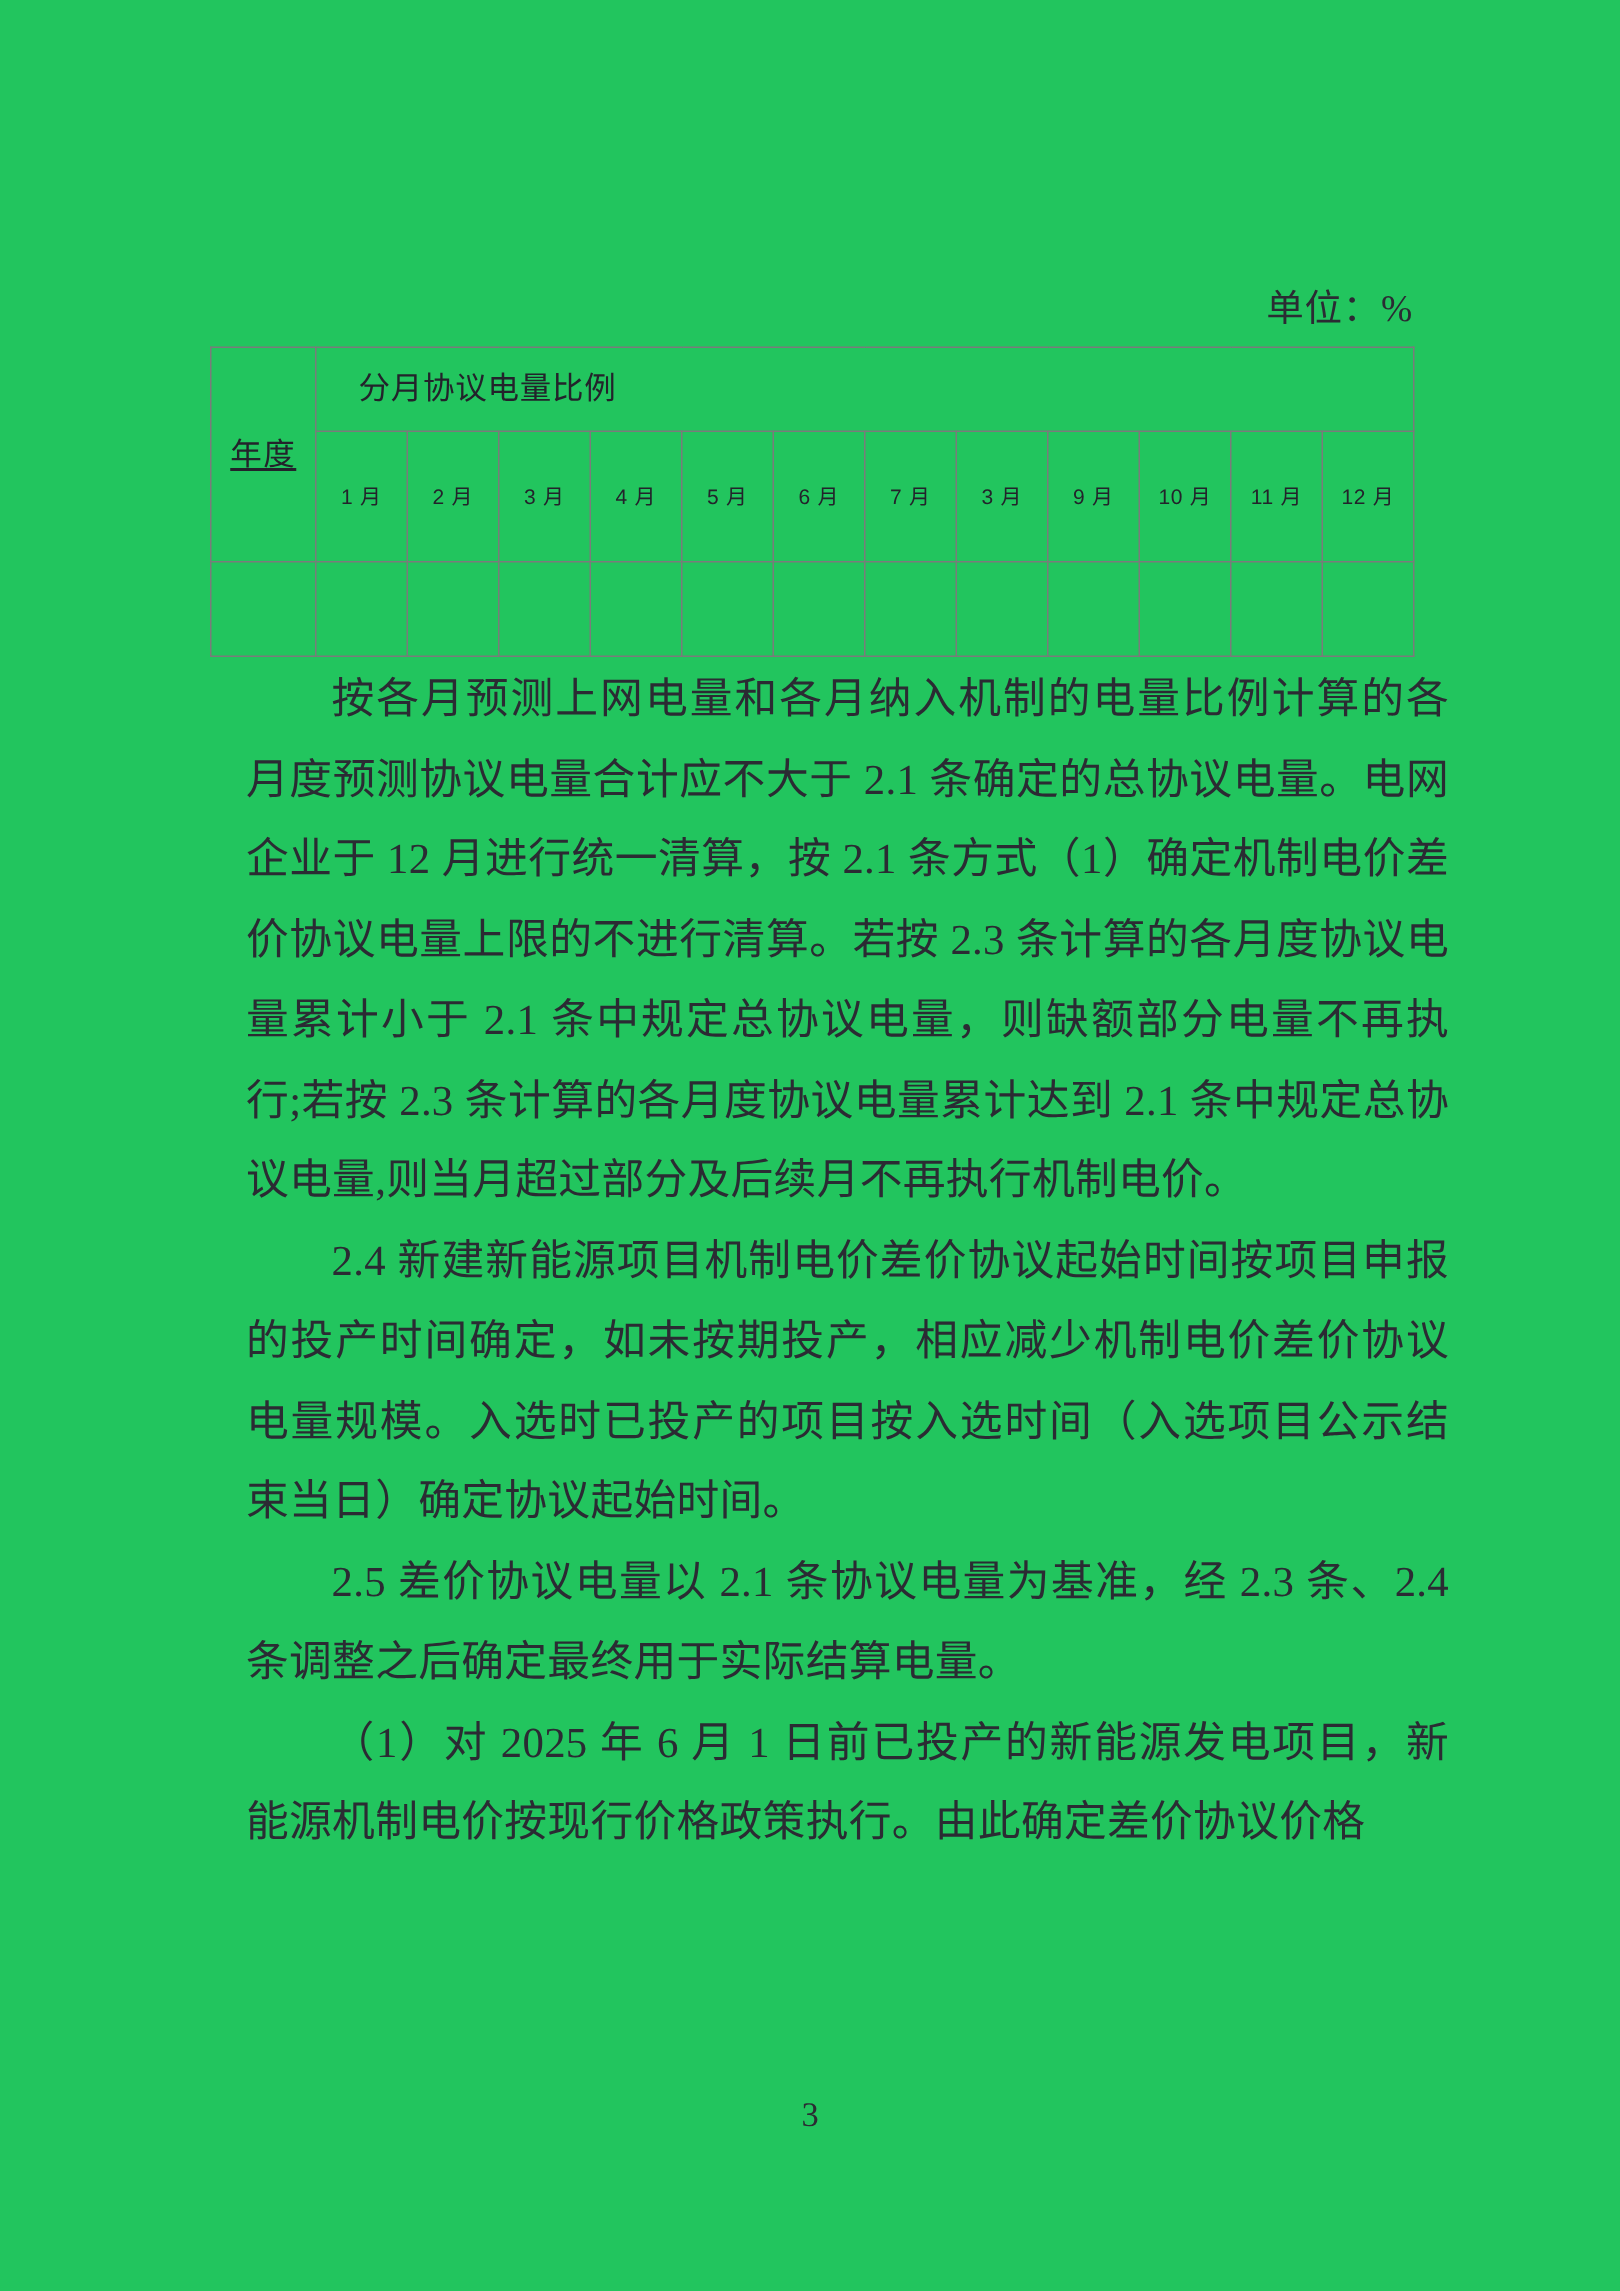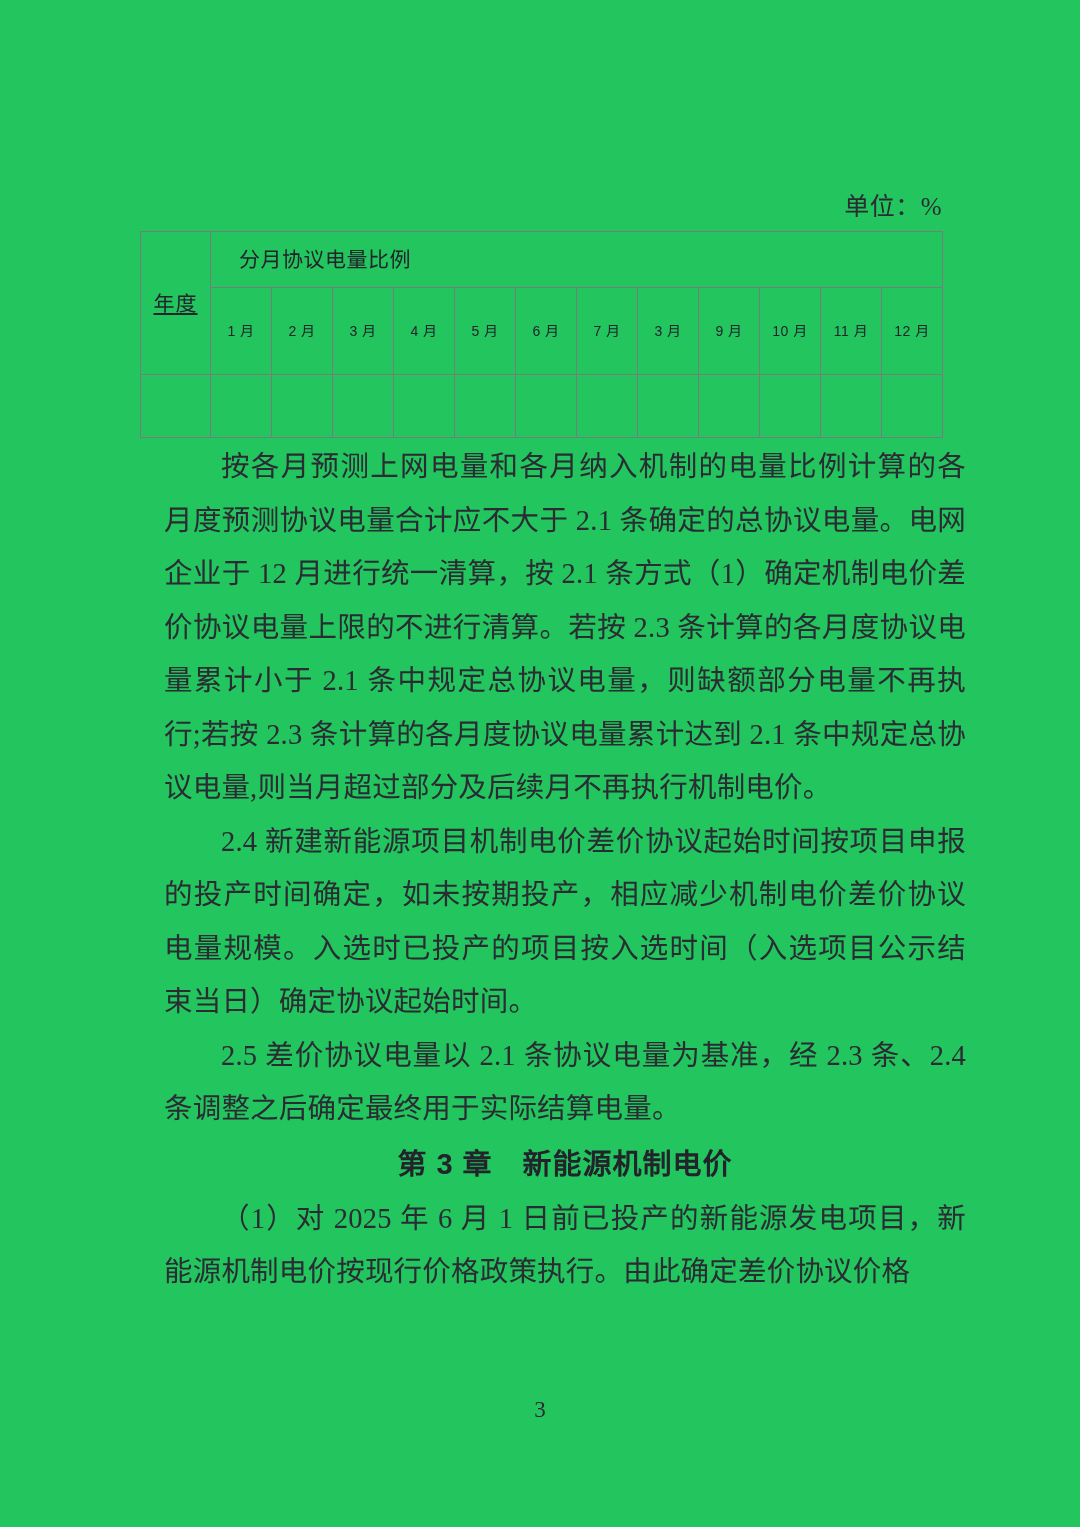--- a/index.html
+++ b/index.html
@@ -183,19 +183,18 @@
         <td class="data-cell"></td>
         <td class="data-cell"></td>
       </tr>
     </tbody>
   </table>
 
   <div class="body-block">
     <p class="para">按各月预测上网电量和各月纳入机制的电量比例计算的各月度预测协议电量合计应不大于 2.1 条确定的总协议电量。电网企业于 12 月进行统一清算，按 2.1 条方式（1）确定机制电价差价协议电量上限的不进行清算。若按 2.3 条计算的各月度协议电量累计小于 2.1 条中规定总协议电量，则缺额部分电量不再执行;若按 2.3 条计算的各月度协议电量累计达到 2.1 条中规定总协议电量,则当月超过部分及后续月不再执行机制电价。</p>
     <p class="para">2.4 新建新能源项目机制电价差价协议起始时间按项目申报的投产时间确定，如未按期投产，相应减少机制电价差价协议电量规模。入选时已投产的项目按入选时间（入选项目公示结束当日）确定协议起始时间。</p>
     <p class="para">2.5 差价协议电量以 2.1 条协议电量为基准，经 2.3 条、2.4 条调整之后确定最终用于实际结算电量。</p>
-    <h2 class="chapter">第 3 章　新能源机制电价</h2>
     <p class="para">（1）对 2025 年 6 月 1 日前已投产的新能源发电项目，新能源机制电价按现行价格政策执行。由此确定差价协议价格</p>
   </div>
 
   <div class="page-number">3</div>
 
 </div>
 
 </body></html>

